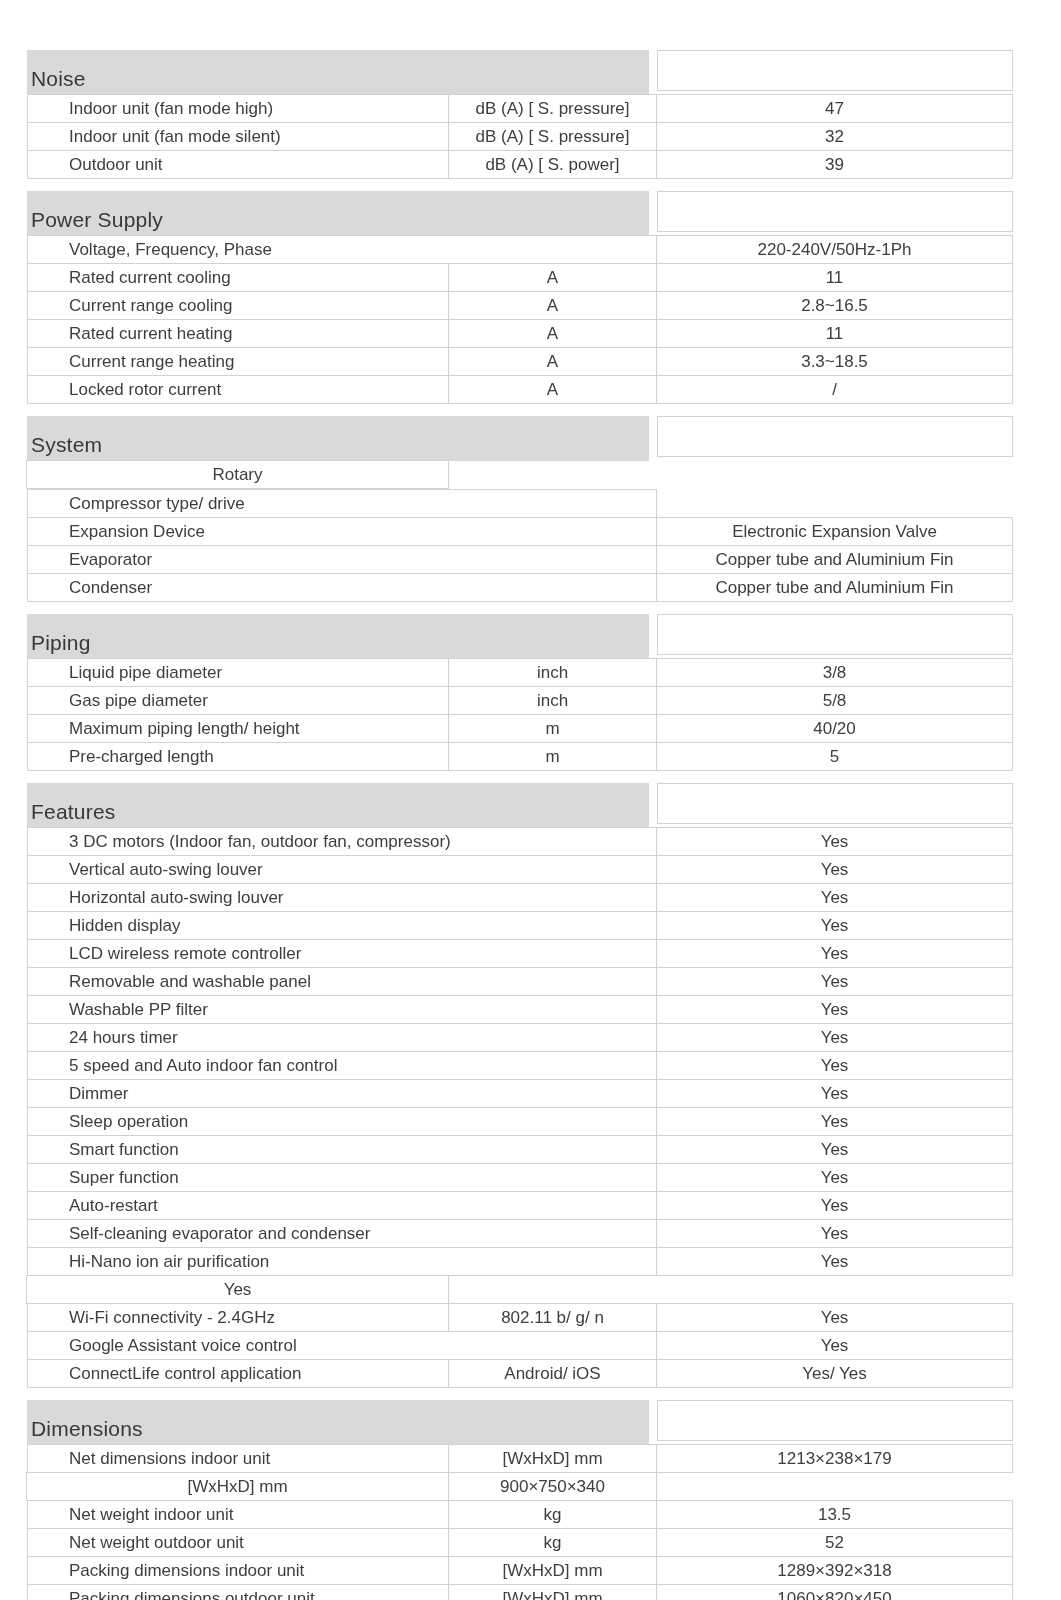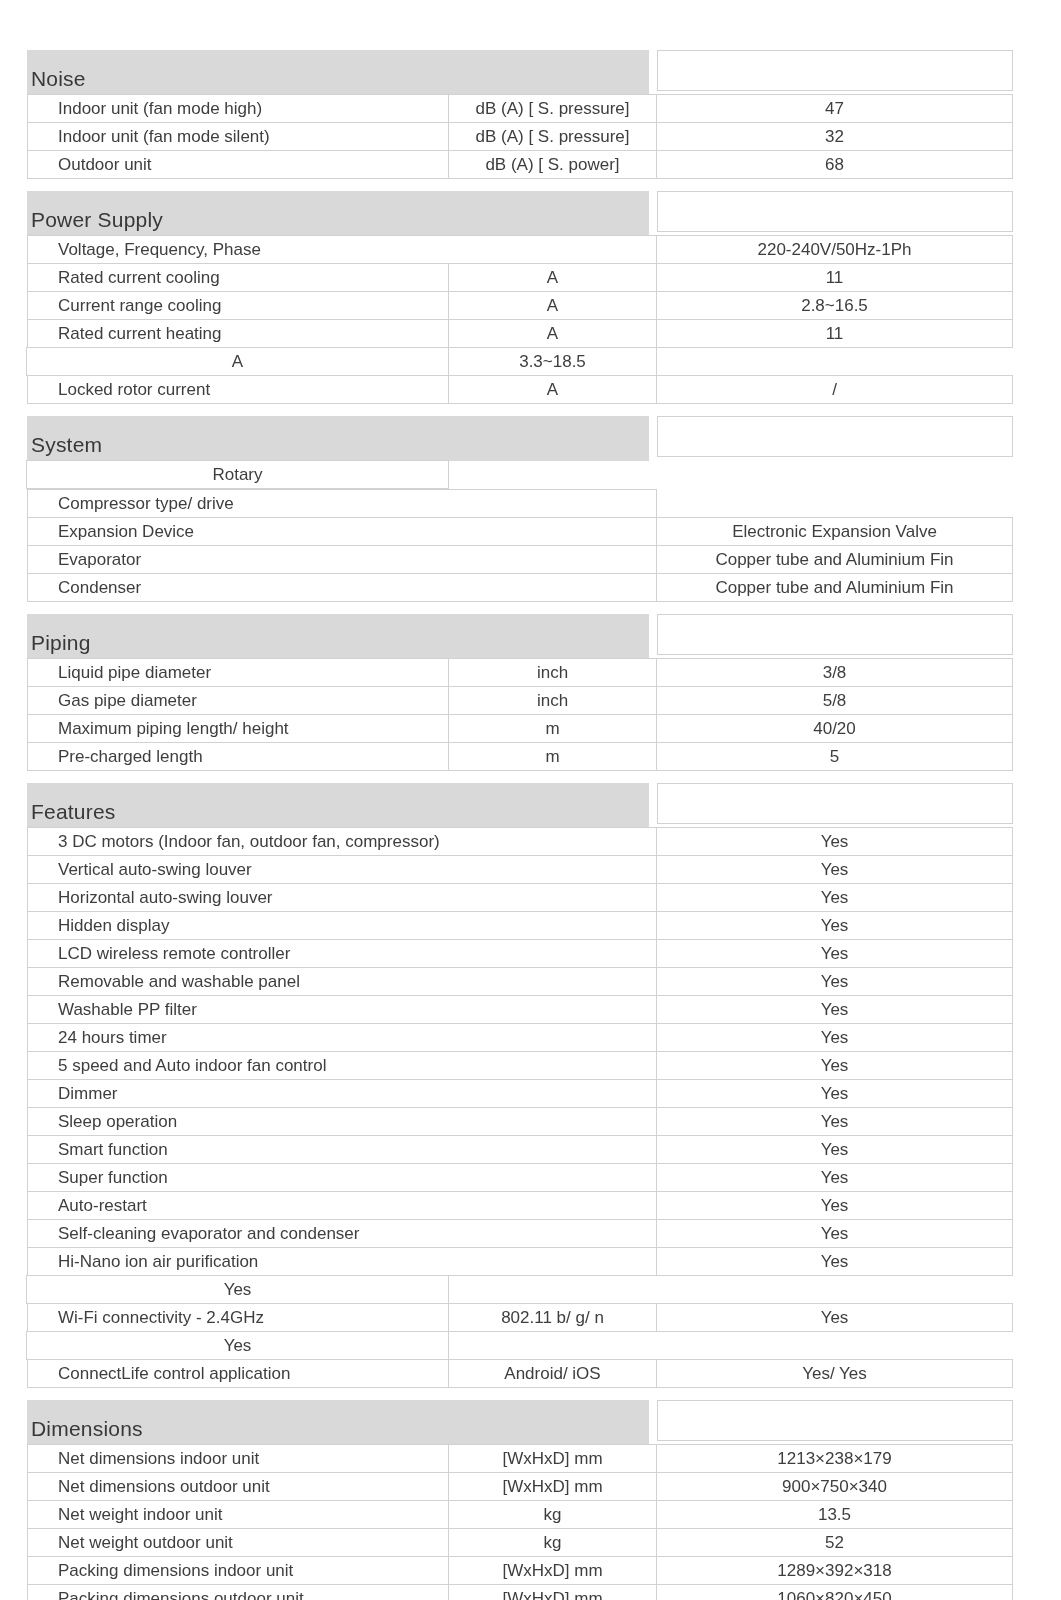--- a/index.html
+++ b/index.html
@@ -61,21 +61,21 @@
     height: 29px;
     display: flex;
     align-items: center;
     font-size: 17px;
     color: var(--text-color, #3e3e3e);
     white-space: nowrap;
     overflow: hidden;
   }
   .label-cell {
     justify-content: flex-start;
-    padding-left: 30px;
+    padding-left: 41px;
   }
   .label-cell.span2 { grid-column: 1 / 3; }
   .unit-cell, .value-cell {
     justify-content: center;
     margin-left: -1px;
   }
 </style>
 </head>
 <body>
 
@@ -91,21 +91,21 @@
         <div class="cell value-cell">47</div>
       </div>
       <div class="spec-row">
         <div class="cell label-cell">Indoor unit (fan mode silent)</div>
         <div class="cell unit-cell">dB (A) [ S. pressure]</div>
         <div class="cell value-cell">32</div>
       </div>
       <div class="spec-row">
         <div class="cell label-cell">Outdoor unit</div>
         <div class="cell unit-cell">dB (A) [ S. power]</div>
-        <div class="cell value-cell">68</div>
+        <div class="cell value-cell">39</div>
       </div>
       <div class="header-row">
         <div class="title-cell">Power Supply</div>
         <div class="header-value-cell"></div>
       </div>
       <div class="spec-row">
         <div class="cell label-cell span2">Voltage, Frequency, Phase</div>
         <div class="cell value-cell">220-240V/50Hz-1Ph</div>
       </div>
       <div class="spec-row">
@@ -117,20 +117,21 @@
         <div class="cell label-cell">Current range cooling</div>
         <div class="cell unit-cell">A</div>
         <div class="cell value-cell">2.8~16.5</div>
       </div>
       <div class="spec-row">
         <div class="cell label-cell">Rated current heating</div>
         <div class="cell unit-cell">A</div>
         <div class="cell value-cell">11</div>
       </div>
       <div class="spec-row">
+        <div class="cell label-cell">Current range heating</div>
         <div class="cell unit-cell">A</div>
         <div class="cell value-cell">3.3~18.5</div>
       </div>
       <div class="spec-row">
         <div class="cell label-cell">Locked rotor current</div>
         <div class="cell unit-cell">A</div>
         <div class="cell value-cell">/</div>
       </div>
       <div class="header-row">
         <div class="title-cell">System</div>
@@ -246,38 +247,38 @@
       </div>
       <div class="spec-row">
         <div class="cell value-cell">Yes</div>
       </div>
       <div class="spec-row">
         <div class="cell label-cell">Wi-Fi connectivity - 2.4GHz</div>
         <div class="cell unit-cell">802.11 b/ g/ n</div>
         <div class="cell value-cell">Yes</div>
       </div>
       <div class="spec-row">
+        <div class="cell label-cell span2">Google Assistant  voice control</div>
         <div class="cell value-cell">Yes</div>
       </div>
       <div class="spec-row">
         <div class="cell label-cell">ConnectLife control application</div>
         <div class="cell unit-cell">Android/ iOS</div>
         <div class="cell value-cell">Yes/ Yes</div>
       </div>
       <div class="header-row">
         <div class="title-cell">Dimensions</div>
         <div class="header-value-cell"></div>
       </div>
       <div class="spec-row">
         <div class="cell label-cell">Net dimensions indoor unit</div>
         <div class="cell unit-cell">[WxHxD] mm</div>
         <div class="cell value-cell">1213×238×179</div>
       </div>
       <div class="spec-row">
-        <div class="cell label-cell">Net dimensions outdoor unit</div>
         <div class="cell unit-cell">[WxHxD] mm</div>
         <div class="cell value-cell">900×750×340</div>
       </div>
       <div class="spec-row">
         <div class="cell label-cell">Net weight indoor unit</div>
         <div class="cell unit-cell">kg</div>
         <div class="cell value-cell">13.5</div>
       </div>
       <div class="spec-row">
         <div class="cell label-cell">Net weight outdoor unit</div>

